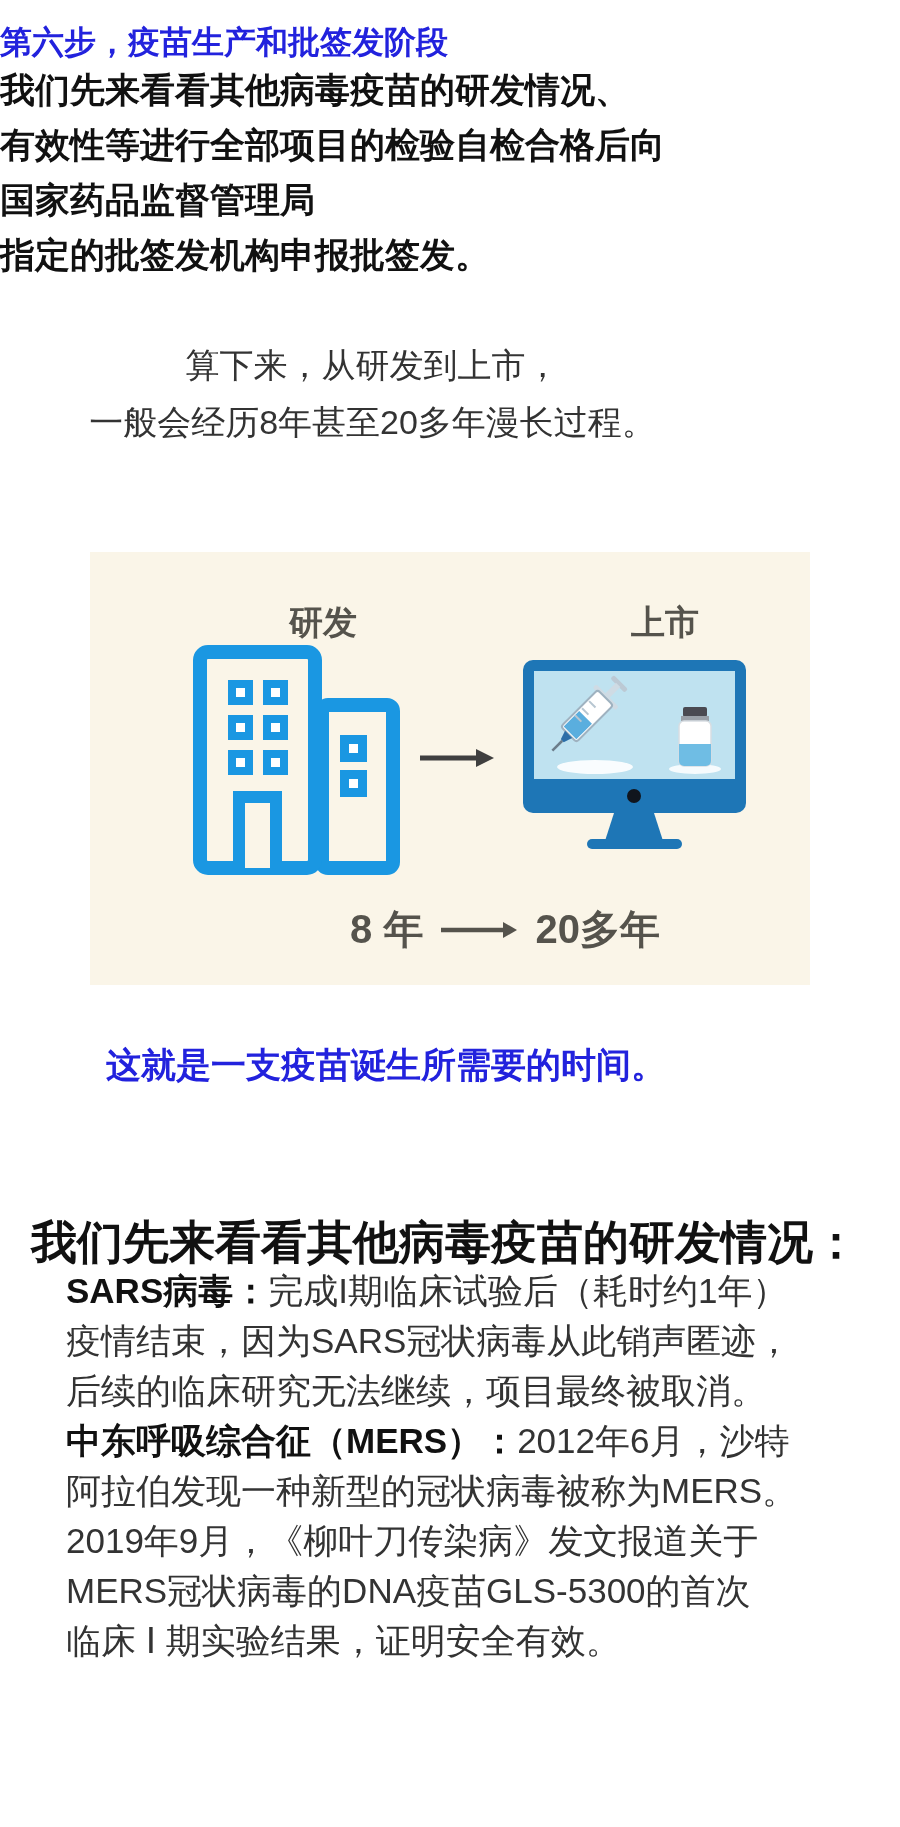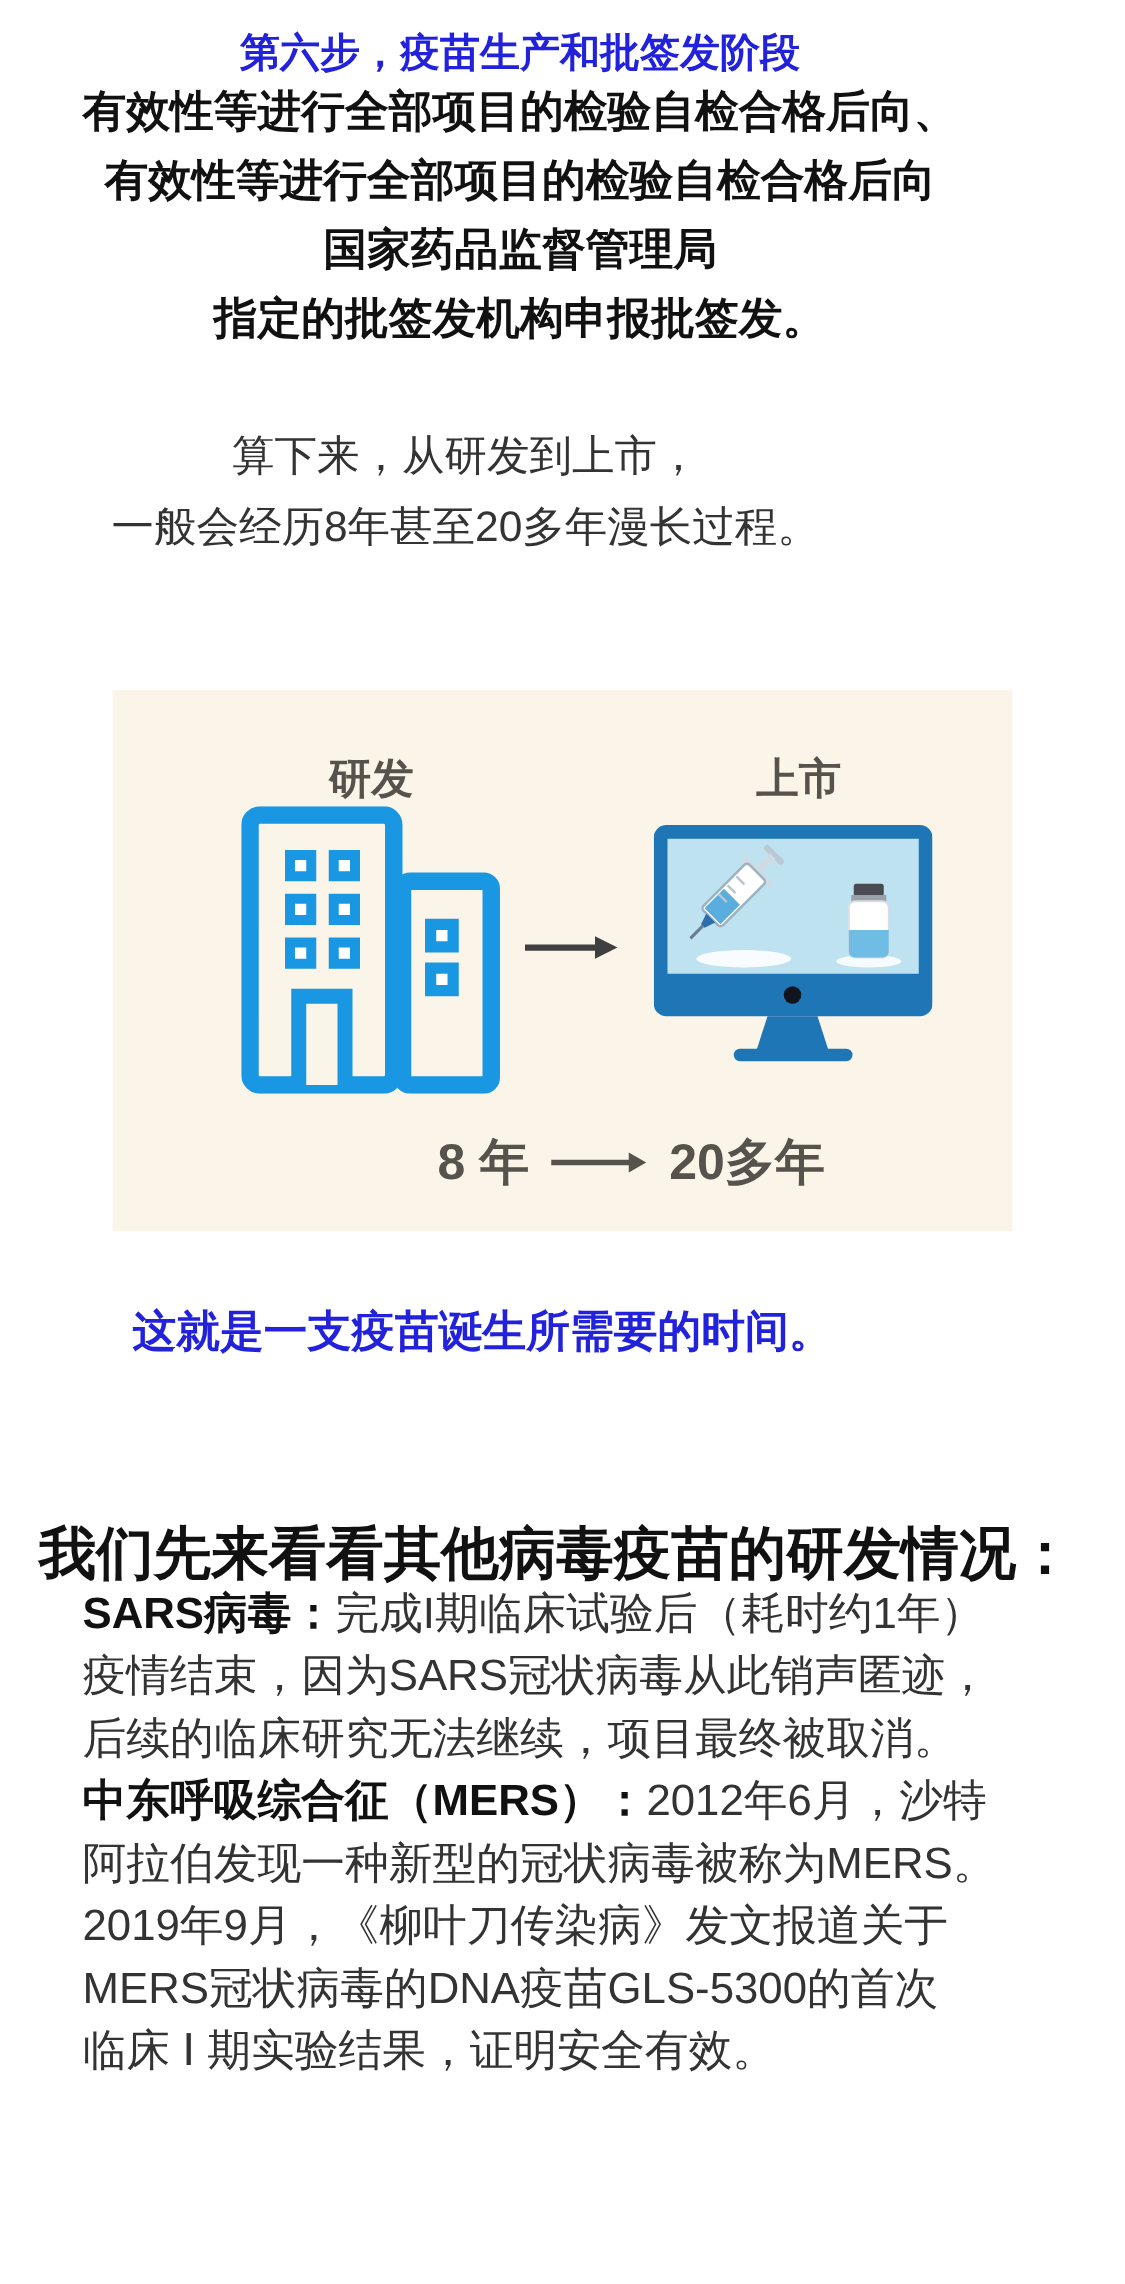--- a/index.html
+++ b/index.html
@@ -11,32 +11,32 @@
     --text-dark:#111111;
     --text-gray:#333333;
     --label-gray:#55534c;
   }
   *{margin:0;padding:0;box-sizing:border-box;}
   html,body{background:#ffffff;}
   body{
     width:900px;height:1827px;position:relative;overflow:hidden;
     font-family:"Liberation Sans","DejaVu Sans",sans-serif;
   }
-  .top-block{position:absolute;top:22px;left:0;width:832px;text-align:center;}
+  .top-block{position:absolute;top:22px;left:0;width:832px;text-align:left;}
   .step-title{font-size:32px;font-weight:700;color:var(--accent-blue);line-height:40px;}
   .hline{font-size:35px;font-weight:700;color:var(--text-dark);line-height:55px;}
   .top-block .hline:first-of-type{margin-top:16px;}
   .summary{position:absolute;top:337px;left:0;width:745px;text-align:center;
     font-size:34px;color:var(--text-gray);line-height:57px;font-weight:400;}
   .illustration{
     position:absolute;left:90px;top:552px;width:720px;height:433px;
     background:var(--panel-bg);
   }
   .ill-label{
-    position:absolute;top:48px;width:120px;text-align:center;
+    position:absolute;top:48px;width:120px;text-align:right;
     font-size:34px;font-weight:700;color:var(--label-gray);
   }
   .label-left{left:147px;}
   .label-right{left:489px;}
   .building-svg{position:absolute;left:103px;top:93px;}
   .arrow-svg{position:absolute;left:328px;top:194px;}
   .monitor-svg{position:absolute;left:433px;top:108px;}
   .timeline-row{
     position:absolute;left:0;top:350px;width:720px;
     display:flex;justify-content:center;align-items:center;gap:16px;
@@ -65,21 +65,21 @@
   .m-fill{fill:var(--monitor-blue);}
   .scr-fill{fill:var(--screen-blue);}
 </style>
 </head>
 <body>
 
 <div class="page">
 
   <header class="top-block">
     <div class="step-title">第六步，疫苗生产和批签发阶段</div>
-    <div class="hline">有效性等进行全部项目的检验自检合格后向、</div>
+    <div class="hline">我们先来看看其他病毒疫苗的研发情况、</div>
     <div class="hline">有效性等进行全部项目的检验自检合格后向</div>
     <div class="hline">国家药品监督管理局</div>
     <div class="hline">指定的批签发机构申报批签发。</div>
   </header>
 
   <div class="summary">
     <div>算下来，从研发到上市，</div>
     <div>一般会经历8年甚至20多年漫长过程。</div>
   </div>
 

